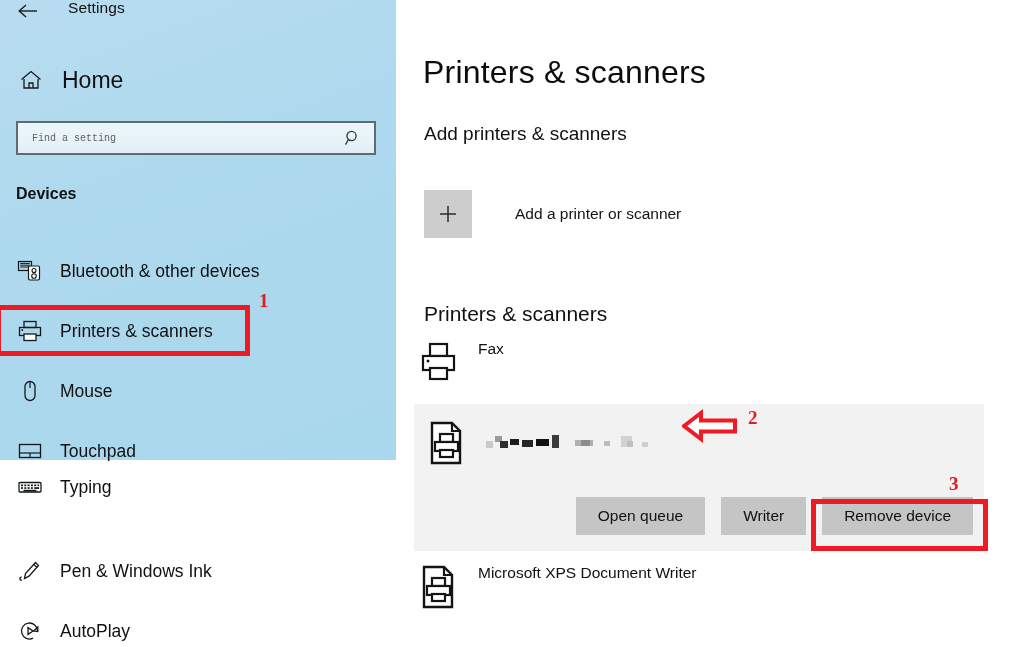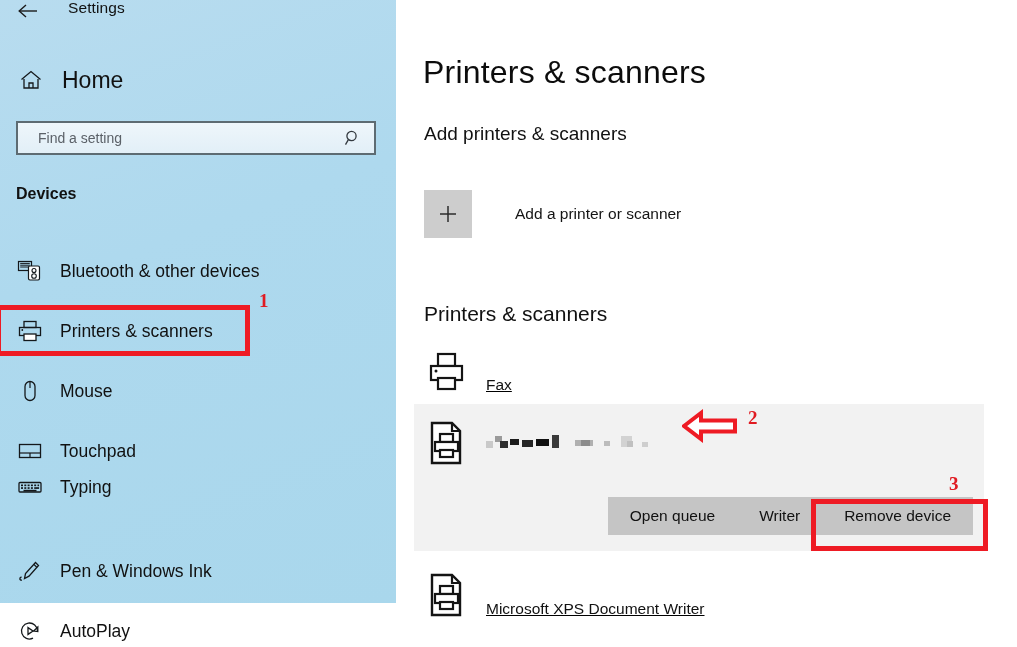--- a/index.html
+++ b/index.html
@@ -7,21 +7,21 @@
     width: 1017px; height: 647px;
     overflow: hidden;
     background: #ffffff;
     font-family: "Liberation Sans", sans-serif;
   }
   #app { position: relative; width: 1017px; height: 647px; }
 
   
   #sidebar {
     position: absolute; left: 0; top: 0;
-    width: 396px; height: 603px;
+    width: 396px; height: 460px;
     background: linear-gradient(160deg, #b8dcef 0%, #aed9ee 40%, #a9d7ec 100%);
   }
   #titlebar {
     position: absolute; left: 0; top: 0; width: 396px; height: 22px;
     display: flex; align-items: center;
   }
   #back-arrow {
     position: absolute; left: 14px; top: -2px;
     width: 28px; height: 26px;
     display: flex; align-items: center; justify-content: center;
@@ -42,23 +42,23 @@
 
   #search-wrap {
     position: absolute; left: 16px; top: 121px;
     width: 360px; height: 34px;
     border: 2px solid #5d6b72;
     background: linear-gradient(180deg,#eef6fb 0%, #e2eff7 100%);
     display: flex; align-items: center;
   }
   #search-input {
     border: none; outline: none; background: transparent;
-    font-family: Liberation Sans, sans-serif;
-    font-size: 14px; color: #4a5157;
-    padding-left: 20px; width: 300px; height: 30px;
+    font-family: Liberation Mono, monospace;
+    font-size: 10px; color: #4a5157;
+    padding-left: 14px; width: 300px; height: 30px;
   }
   #search-input::placeholder { color: #5b6168; opacity: 1; }
   #search-icon { margin-left: auto; margin-right: 12px; display: flex; color: #33393f; }
 
   #devices-heading {
     position: absolute; left: 16px; top: 185px;
     font-size: 16px; font-weight: bold; color: #111;
   }
 
   .nav-item {
@@ -94,43 +94,43 @@
     display: flex; align-items: center; justify-content: center;
   }
   #add-label { margin-left: 22px; font-size: 15.5px; color: #141414; }
 
   #list-heading {
     position: absolute; left: 28px; top: 302px;
     font-size: 21px; font-weight: 400; color: #111;
   }
 
   .printer-row {
-    position: absolute; left: 28px;
-    display: flex; align-items: flex-end; height: 54px; text-decoration: underline;
+    position: absolute; left: 20px;
+    display: flex; align-items: flex-start; height: 54px;
   }
   .printer-icon { width: 44px; display: flex; align-items: center; justify-content: center; }
   .printer-name { margin-left: 18px; font-size: 15.5px; color: #111; }
 
   #selected-panel {
     position: absolute; left: 18px; top: 404px;
     width: 570px; height: 147px; background: #f2f2f2;
   }
   #selected-row {
     position: absolute; left: 10px; top: 14px;
     display: flex; align-items: center; height: 50px;
   }
   #redacted-name {
     margin-left: 18px; width: 170px; height: 18px;
     position: relative;
   }
   #redacted-name span { position: absolute; display: block; }
 
   #button-row {
     position: absolute; left: 0; top: 90px; width: 570px; height: 44px;
-    display: flex; justify-content: flex-end; align-items: center; 
+    display: flex; justify-content: flex-end; align-items: center; gap: 16px;
     padding-right: 11px;
   }
   .btn {
     background: #c5c5c5; border: none;
     font-family: "Liberation Sans", sans-serif;
     font-size: 15.5px; color: #111;
     height: 38px; padding: 0 22px; cursor: pointer;
   }
   #xps-row { top: 564px; }
 

